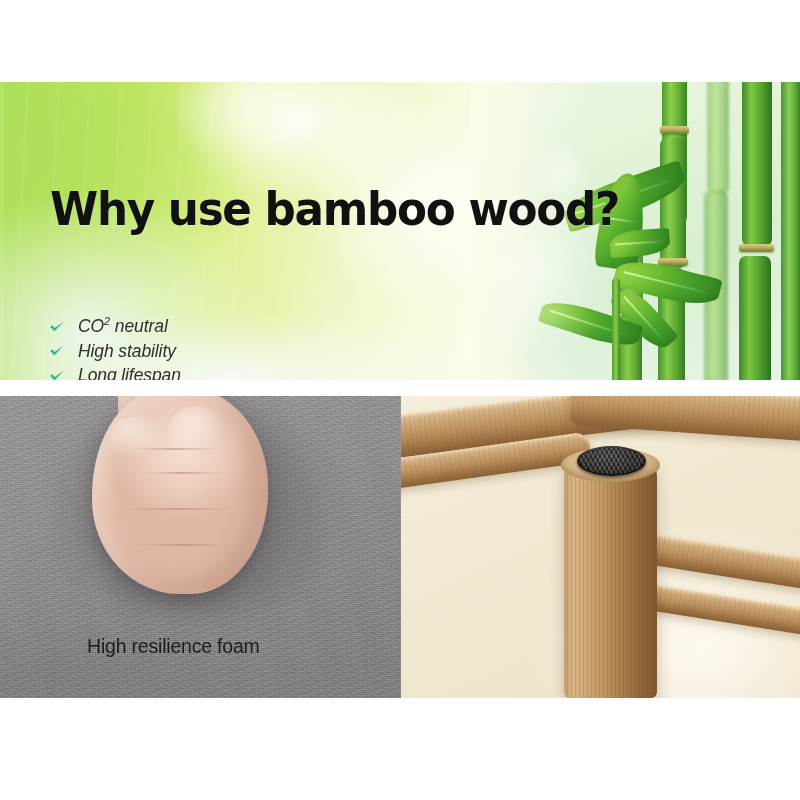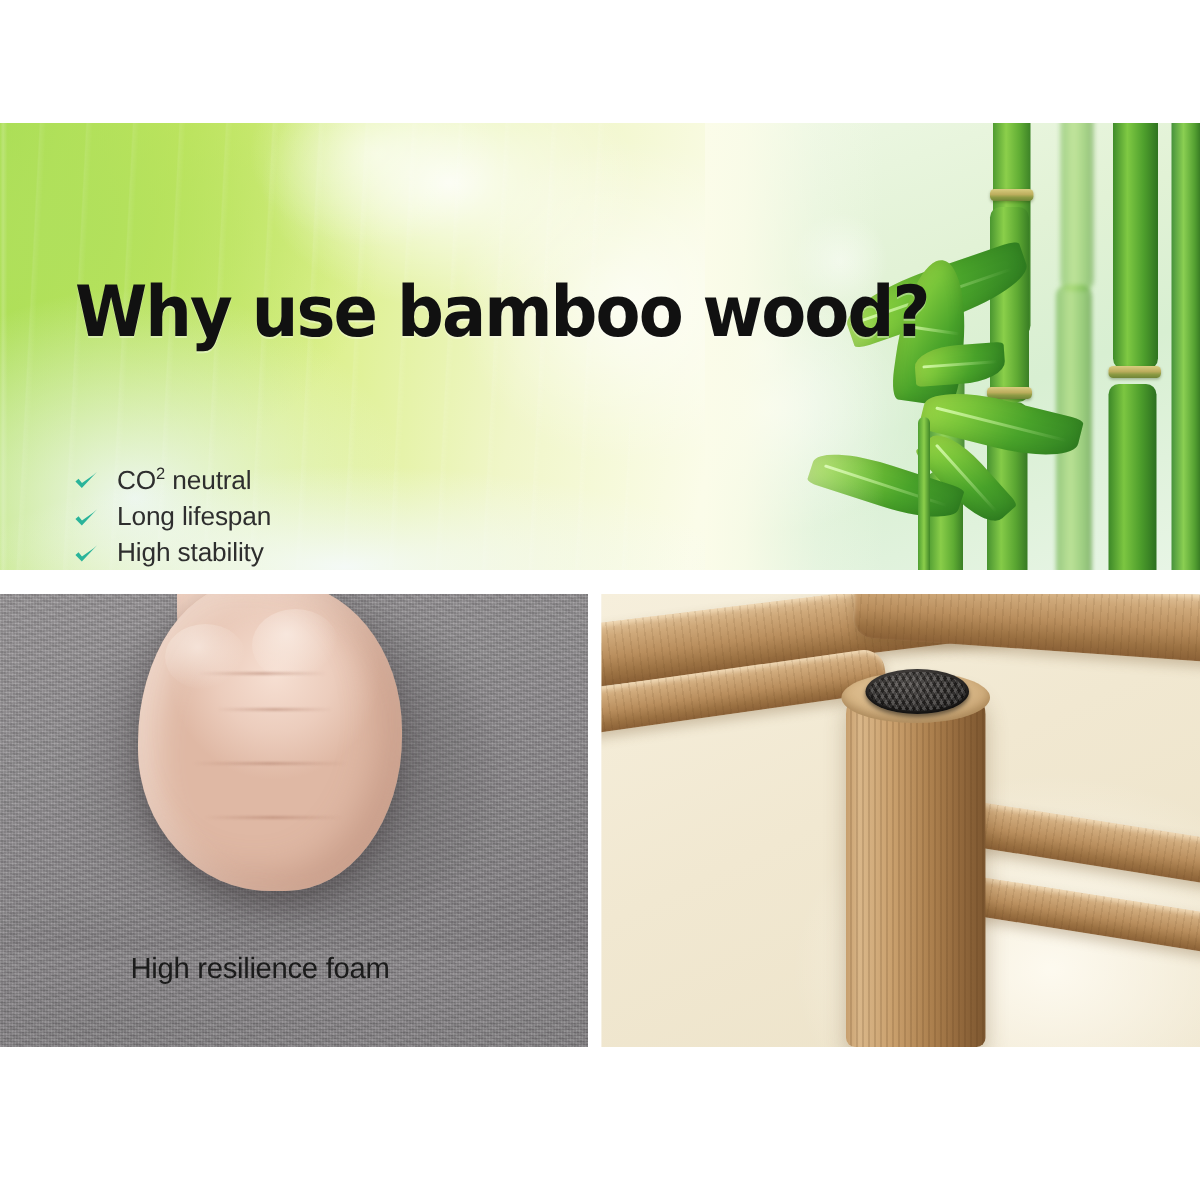--- a/index.html
+++ b/index.html
@@ -76,37 +76,37 @@
     font-size:47px;line-height:1;font-weight:bold;color:#111111;
     letter-spacing:-1.4px;
     font-family:"DejaVu Sans","Liberation Sans",sans-serif;
     text-shadow:0 1px 0 rgba(255,255,255,.35);
     transform:scaleX(.93);transform-origin:left center;
     white-space:nowrap;z-index:20;
   }
 
   
   .bullets{position:absolute;left:48px;top:229px;z-index:20;}
-  .bullet{display:flex;align-items:flex-start;height:24.5px;}
+  .bullet{display:flex;align-items:flex-end;height:24.5px;font-style:italic;}
   .bullet .check{
     width:19px;height:19px;flex:0 0 19px;margin-right:11px;
     display:block;
   }
   .bullet .txt{
     font-size:17.5px;color:#2e2e2e;line-height:1;
     font-family:"Liberation Sans",sans-serif;
     white-space:nowrap;letter-spacing:-0.1px;
   }
   .bullet .txt sup{font-size:11px;vertical-align:super;}
 
   
   .photos{position:absolute;left:0;top:396px;width:800px;height:302px;}
 
   .photo{position:absolute;top:0;height:302px;overflow:hidden;}
-  .photo-foam{left:0;width:392px;background:#8e8c8d;}
+  .photo-foam{left:0;width:392px;background:#8e8c8d;padding-left:28px;}
   .photo-leg{left:401px;width:399px;background:#f2ead5;}
 
   
   .fabric{
     position:absolute;inset:0;
     background:
       radial-gradient(ellipse 190px 150px at 185px 120px, rgba(190,186,188,.75), rgba(190,186,188,0) 72%),
       radial-gradient(ellipse 260px 120px at 60px 290px, rgba(120,117,120,.55), rgba(120,117,120,0) 75%),
       linear-gradient(165deg,#9b989a 0%,#949194 30%,#8c898c 58%,#7e7b7e 100%);
   }
@@ -277,30 +277,30 @@
         </span>
         <span class="txt"><span>CO</span><sup>2</sup><span> neutral</span></span>
       </div>
 
       <div class="bullet">
         <span class="check">
           <svg viewBox="0 0 20 20" width="19" height="19">
               <path d="M2.4 10.6 L6.9 15.1 L17.6 3.6 L15.0 6.0 L7.0 11.6 L4.6 8.6 Z" fill="#2ab49a"></path>
             </svg>
         </span>
-        <span class="txt">Long lifespan</span>
+        <span class="txt">High stability</span>
       </div>
 
       <div class="bullet">
         <span class="check">
           <svg viewBox="0 0 20 20" width="19" height="19">
               <path d="M2.4 10.6 L6.9 15.1 L17.6 3.6 L15.0 6.0 L7.0 11.6 L4.6 8.6 Z" fill="#2ab49a"></path>
             </svg>
         </span>
-        <span class="txt">High stability</span>
+        <span class="txt">Long lifespan</span>
       </div>
 
     </div>
   </div>
 
   <div class="photos">
 
     <div class="photo photo-foam">
       <div class="fabric"></div>
       <div class="fabric-weave"></div>

